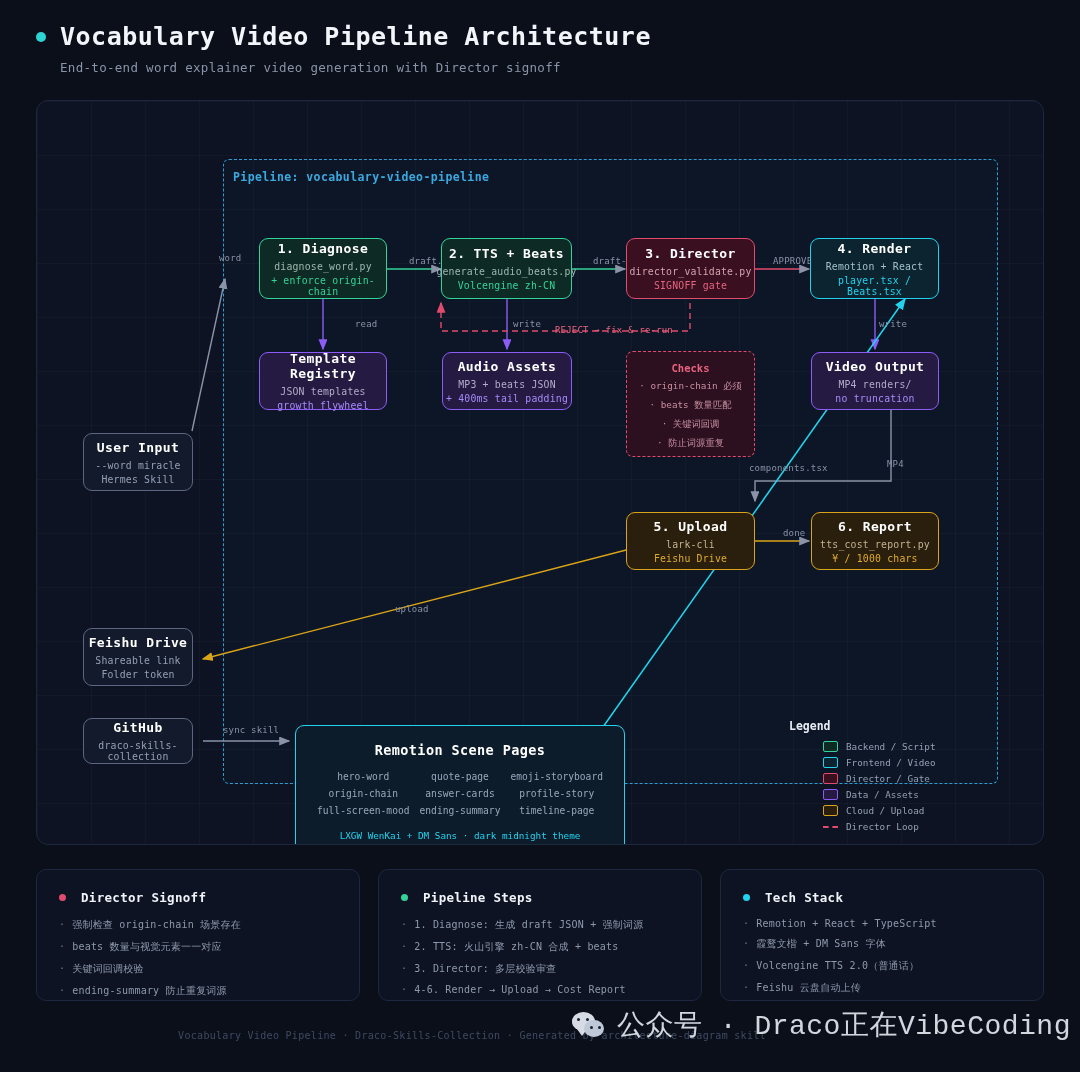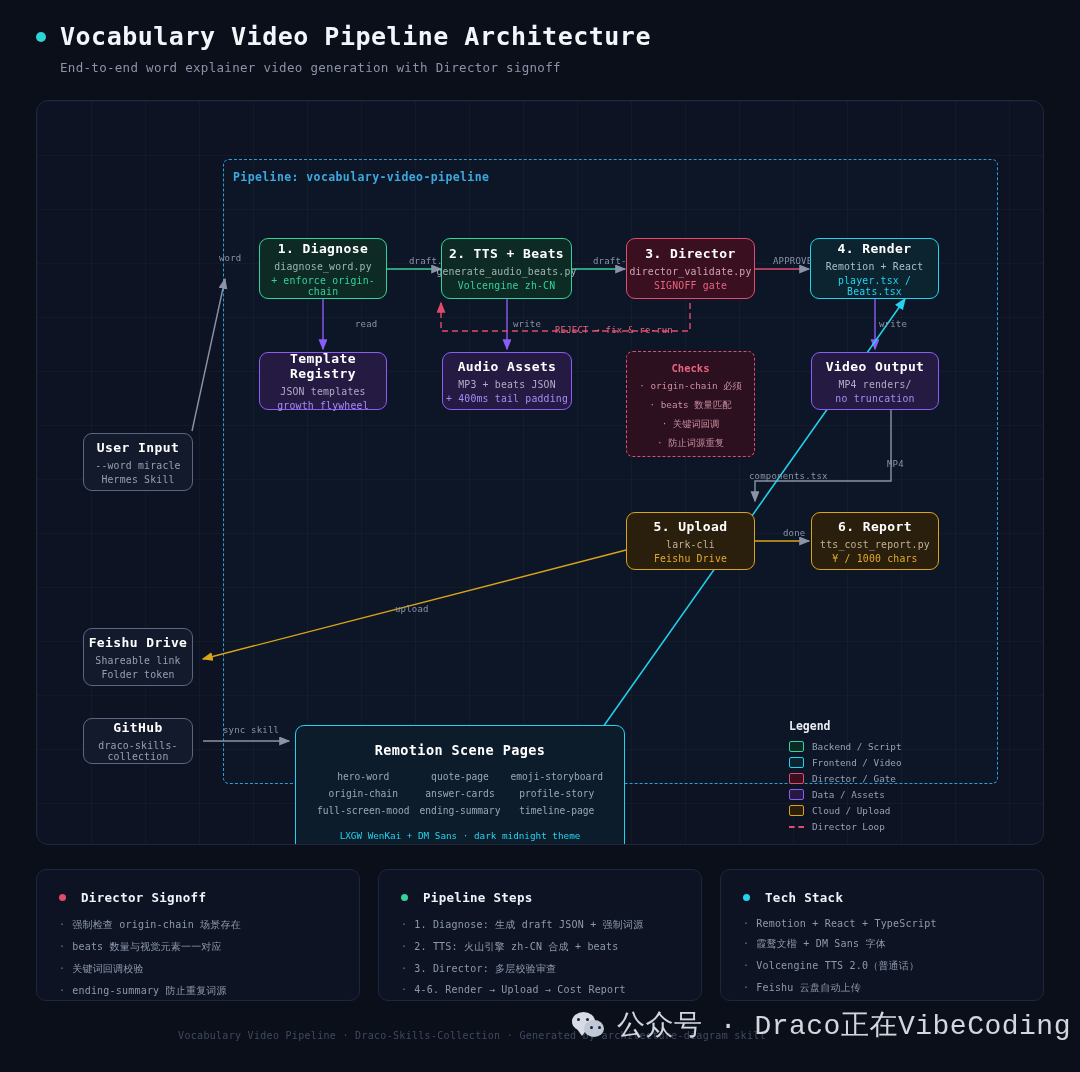--- a/index.html
+++ b/index.html
@@ -107,21 +107,21 @@
   }
   .scenes .s-title { text-align: center; margin-top: 16px; font-size: 13.5px; font-weight: bold; color: #ffffff; letter-spacing: .4px; }
   .scenes .s-cols { display: flex; justify-content: space-around; margin-top: 13px; padding: 0 16px; }
   .scenes .s-col { display: flex; flex-direction: column; gap: 6px; }
   .scenes .s-item { font-size: 9.6px; color: #9aa7bb; text-align: center; }
   .scenes .s-foot { text-align: center; margin-top: 14px; font-size: 9.3px; color: #22d3ee; }
 
   
   .legend { position: absolute; left: 752px; top: 618px; z-index: 6; }
   .legend .l-title { font-size: 11.5px; font-weight: bold; color: #e8edf5; margin-bottom: 8px; }
-  .legend .l-row { display: flex; align-items: center; gap: 8px; margin-top: 5px; }
+  .legend .l-row { display: flex; align-items: center; gap: 8px; margin-top: 5px; margin-left: 34px; }
   .legend .swatch { width: 15px; height: 11px; border-radius: 2px; }
   .legend .l-text { font-size: 9.3px; color: #93a0b4; }
   .legend .dashline { width: 15px; border-top: 2px dashed #e04b6e; }
 
   
   .elabel { position: absolute; font-size: 9px; color: #8793a8; z-index: 3; letter-spacing: .2px; white-space: nowrap; }
   .elabel.red { color: #e8637f; }
 
   svg.edges { position: absolute; inset: 0; width: 1008px; height: 745px; z-index: 2; }
 
@@ -226,21 +226,21 @@
 
     <span class="elabel" style="left:182px; top:152px;">word</span>
     <span class="elabel" style="left:318px; top:218px;">read</span>
     <span class="elabel" style="left:372px; top:155px;">draft.json</span>
     <span class="elabel" style="left:556px; top:155px;">draft-with-beats</span>
     <span class="elabel" style="left:476px; top:218px;">write</span>
     <span class="elabel red" style="left:518px; top:224px;">REJECT → fix &amp; re-run</span>
     <span class="elabel" style="left:736px; top:155px;">APPROVED</span>
     <span class="elabel" style="left:842px; top:218px;">write</span>
     <span class="elabel" style="left:850px; top:358px;">MP4</span>
-    <span class="elabel" style="left:712px; top:362px;margin-top:8px;">components.tsx</span>
+    <span class="elabel" style="left:712px; top:362px;">components.tsx</span>
     <span class="elabel" style="left:746px; top:427px;">done</span>
     <span class="elabel" style="left:358px; top:503px;">upload</span>
     <span class="elabel" style="left:186px; top:624px;">sync skill</span>
 
     <div class="node plain" style="left:46px; top:332px; width:110px; height:58px;">
       <div class="n-title">User Input</div>
       <div class="n-sub">--word miracle</div>
       <div class="n-sub2">Hermes Skill</div>
     </div>
 

